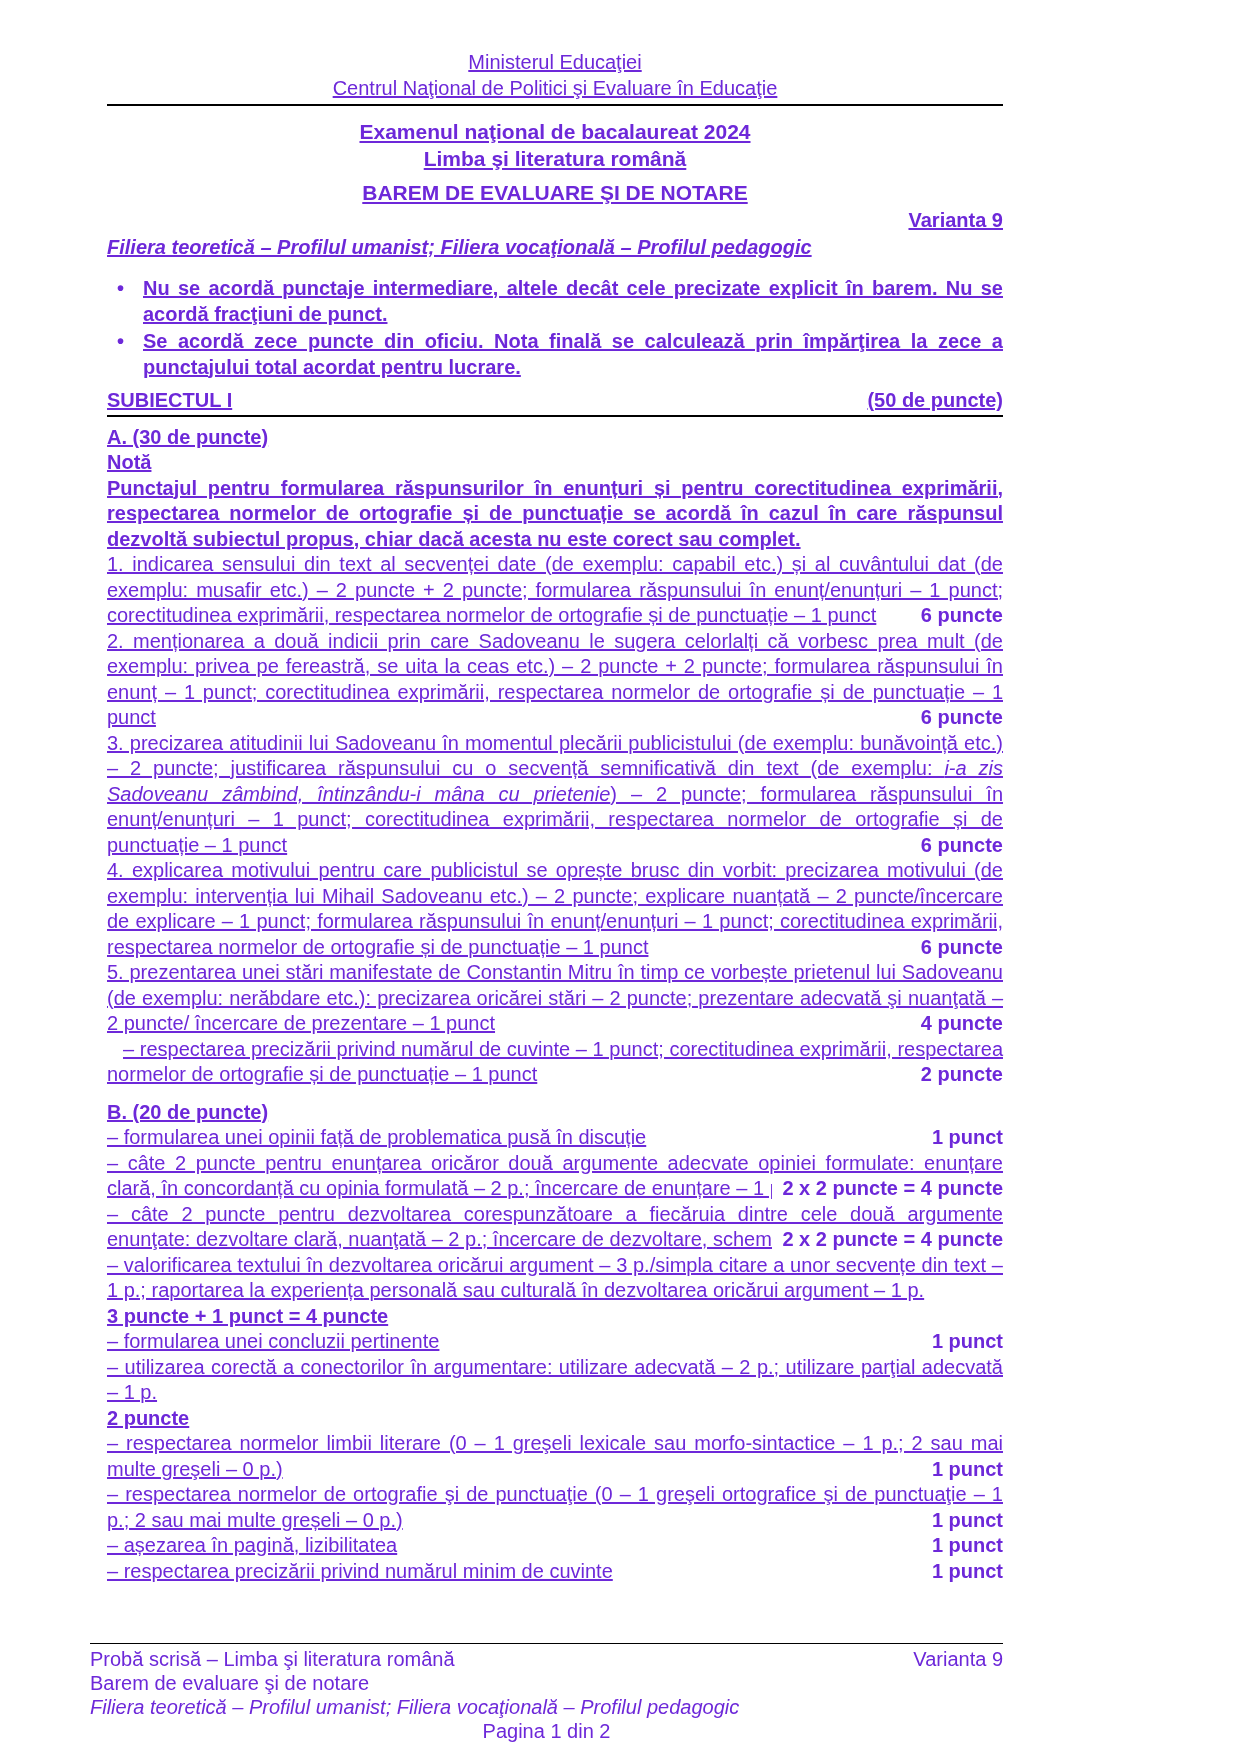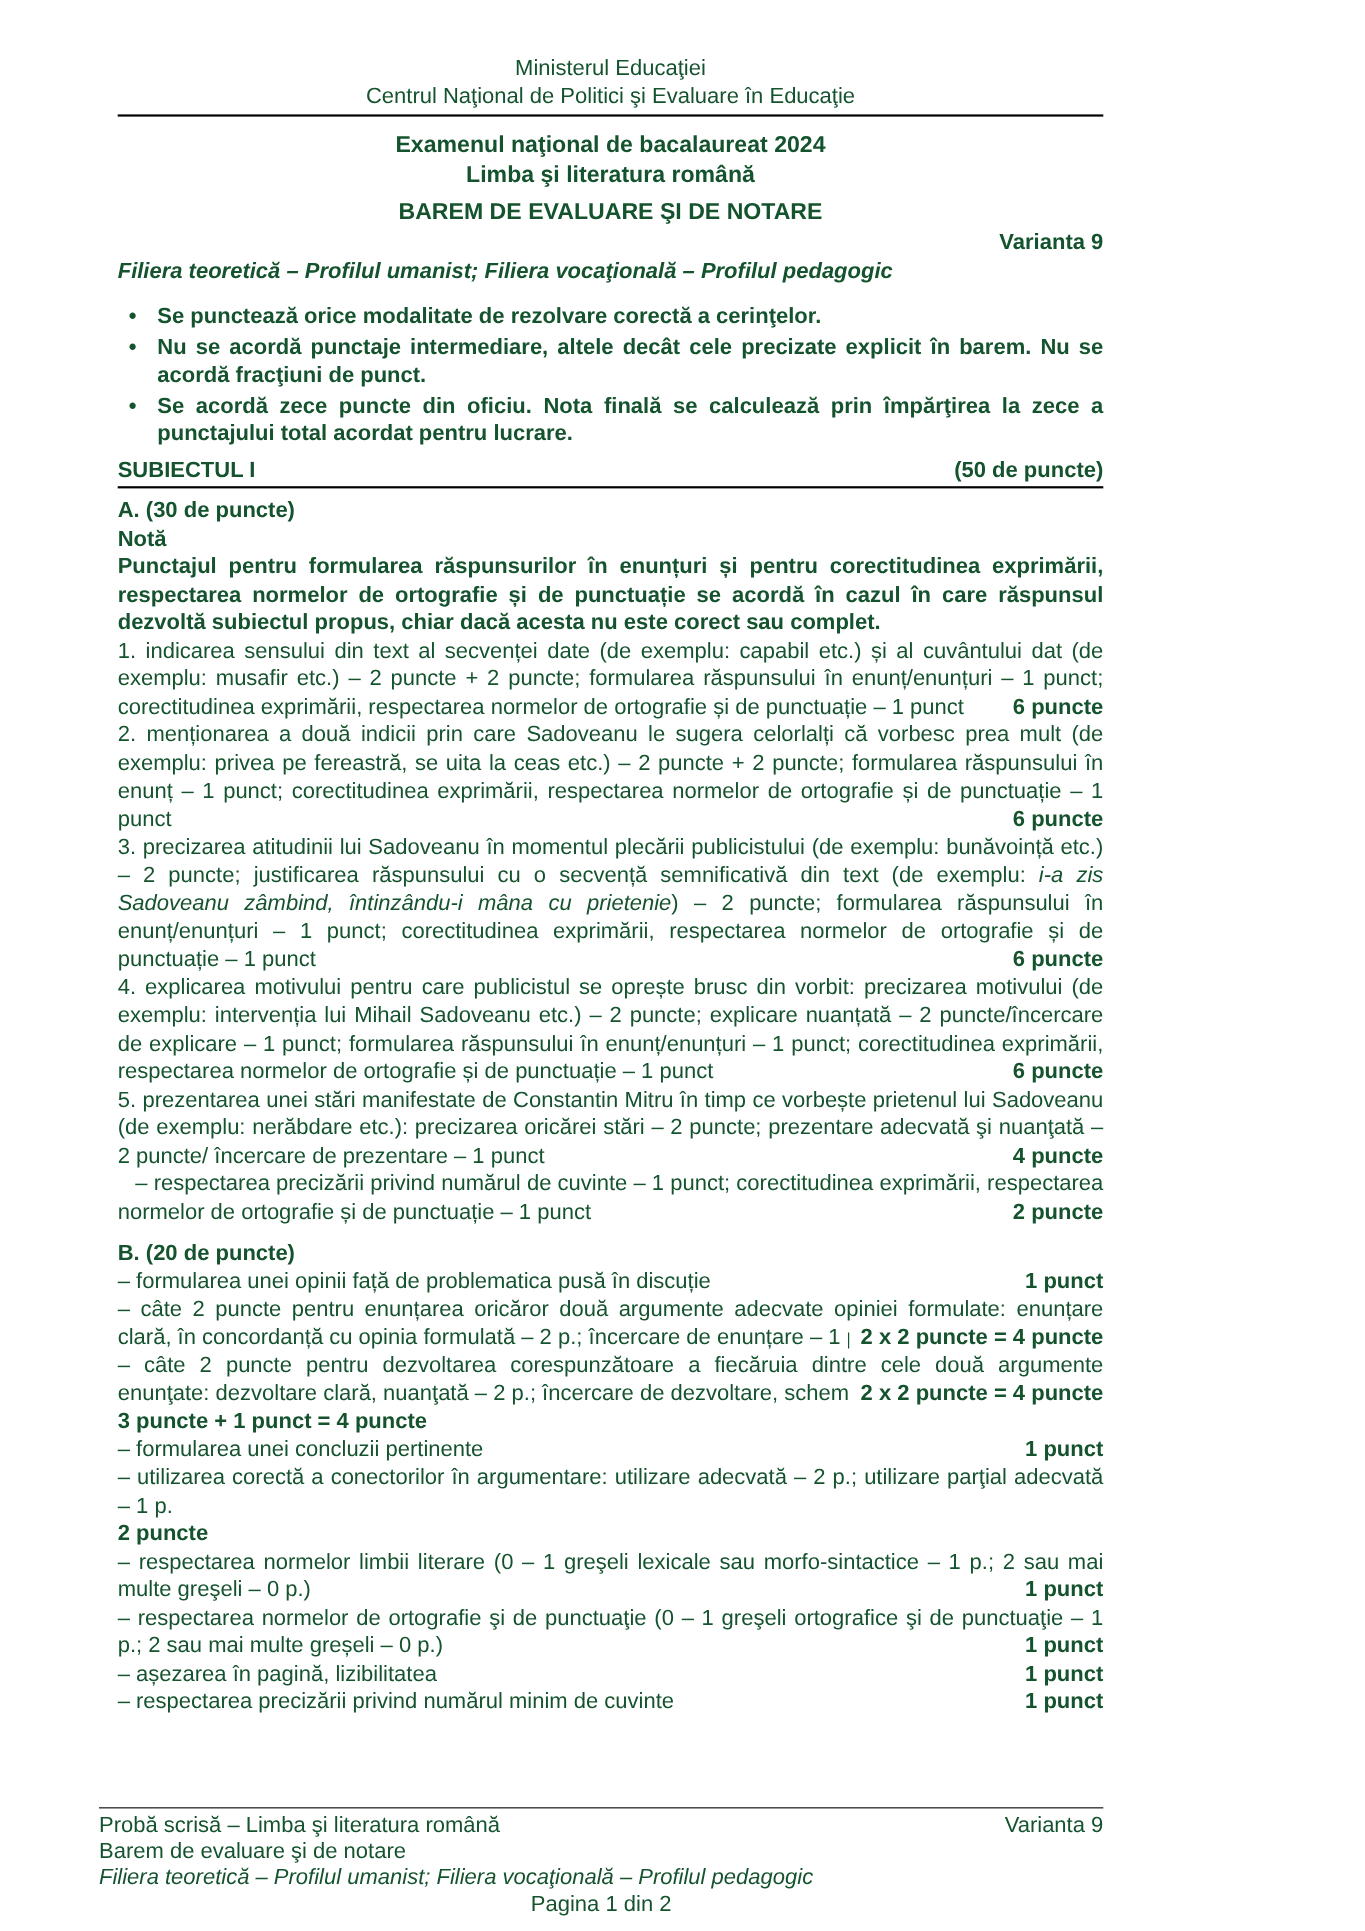--- a/index.html
+++ b/index.html
@@ -2,26 +2,27 @@
 <html><head>
 <meta charset="utf-8">
 <style>
   html, body { margin: 0; padding: 0; background: #ffffff; }
   .page {
     position: relative;
     width: 1241px;
     height: 1755px;
     box-sizing: border-box;
     background: #ffffff;
-    color: #14532d;
+    color: #6d28d9;
     font-family: "Liberation Sans", sans-serif;
     font-size: 20px;
     line-height: 25.5px;
     padding: 50px 238px 0 107px;
     overflow: hidden;
+    text-decoration: underline;
   }
   .center { text-align: center; }
   .italic { font-style: italic; }
 
   .header-rule { border-bottom: 2px solid #000; height: 0; margin-top: 3px; }
 
   .title-block { margin-top: 12px; }
   .title-line { font-weight: 700; font-size: 21px; line-height: 27px; text-align: center; }
   .title-barem { margin-top: 7px; }
   .variant-line { font-weight: 700; text-align: right; margin-top: 2px; }
@@ -96,21 +97,20 @@
 
   <section class="title-block">
     <div class="title-line">Examenul naţional de bacalaureat 2024</div>
     <div class="title-line">Limba şi literatura română</div>
     <div class="title-line title-barem">BAREM DE EVALUARE ŞI DE NOTARE</div>
     <div class="variant-line">Varianta 9</div>
     <div class="profile-line">Filiera teoretică – Profilul umanist; Filiera vocaţională – Profilul pedagogic</div>
   </section>
 
   <ul class="rules">
-    <li>Se punctează orice modalitate de rezolvare corectă a cerinţelor.</li>
     <li>Nu se acordă punctaje intermediare, altele decât cele precizate explicit în barem. Nu se acordă fracţiuni de punct.</li>
     <li>Se acordă zece puncte din oficiu. Nota finală se calculează prin împărţirea la zece a punctajului total acordat pentru lucrare.</li>
   </ul>
 
   <div class="subject-heading-row">
     <span>SUBIECTUL I</span>
     <span>(50 de puncte)</span>
   </div>
 
   <section>
@@ -160,20 +160,23 @@
     <p class="item">
       <span>– câte 2 puncte pentru enunțarea oricăror două argumente adecvate opiniei formulate: enunțare clară, în concordanță cu opinia formulată – 2 p.; încercare de enunțare – 1 p.</span>
       <span class="pts">2 x 2 puncte = 4 puncte</span>
     </p>
 
     <p class="item">
       <span>– câte 2 puncte pentru dezvoltarea corespunzătoare a fiecăruia dintre cele două argumente enunţate: dezvoltare clară, nuanţată – 2 p.; încercare de dezvoltare, schematism – 1 p.</span>
       <span class="pts">2 x 2 puncte = 4 puncte</span>
     </p>
 
+    <p class="item">
+      <span>– valorificarea textului în dezvoltarea oricărui argument – 3 p./simpla citare a unor secvențe din text – 1 p.; raportarea la experiența personală sau culturală în dezvoltarea oricărui argument – 1 p.</span>
+    </p>
     <p class="pts-line">3 puncte + 1 punct = 4 puncte</p>
 
     <p class="item">
       <span>– formularea unei concluzii pertinente</span>
       <span class="pts">1 punct</span>
     </p>
 
     <p class="item">
       <span>– utilizarea corectă a conectorilor în argumentare: utilizare adecvată – 2 p.; utilizare parţial adecvată – 1 p.</span>
     </p>

